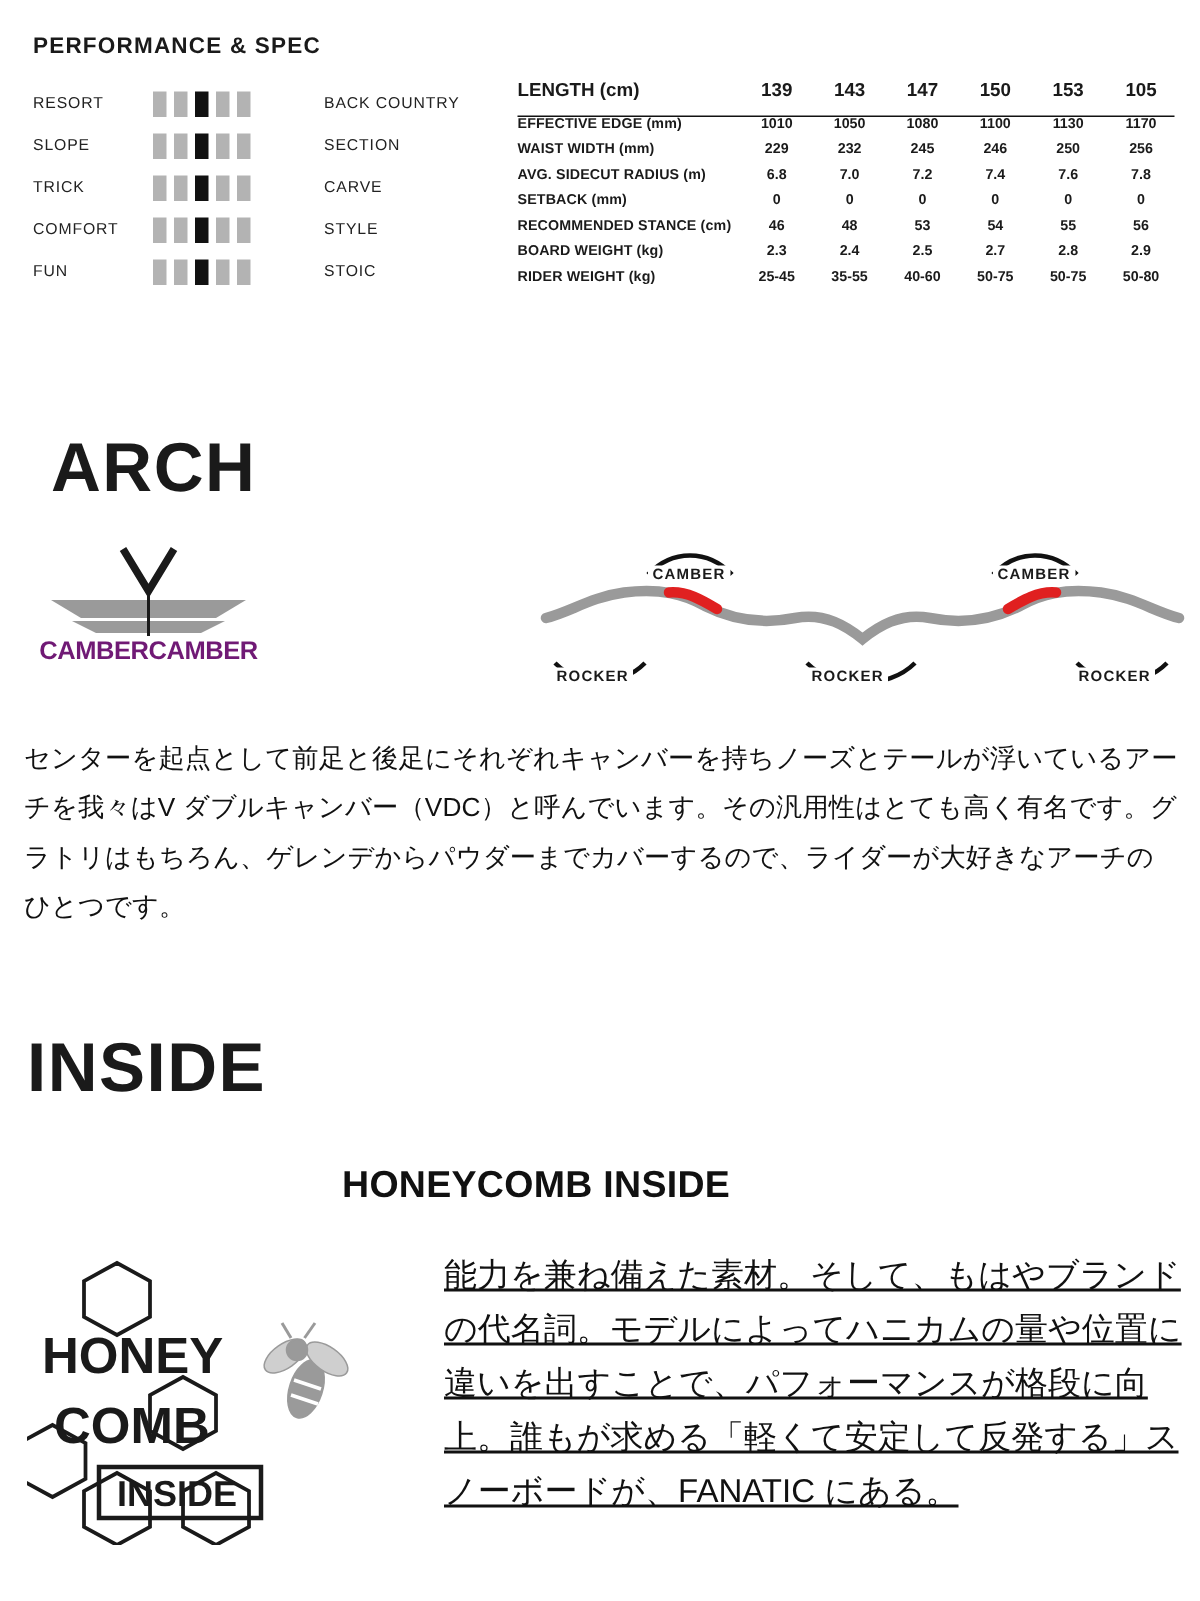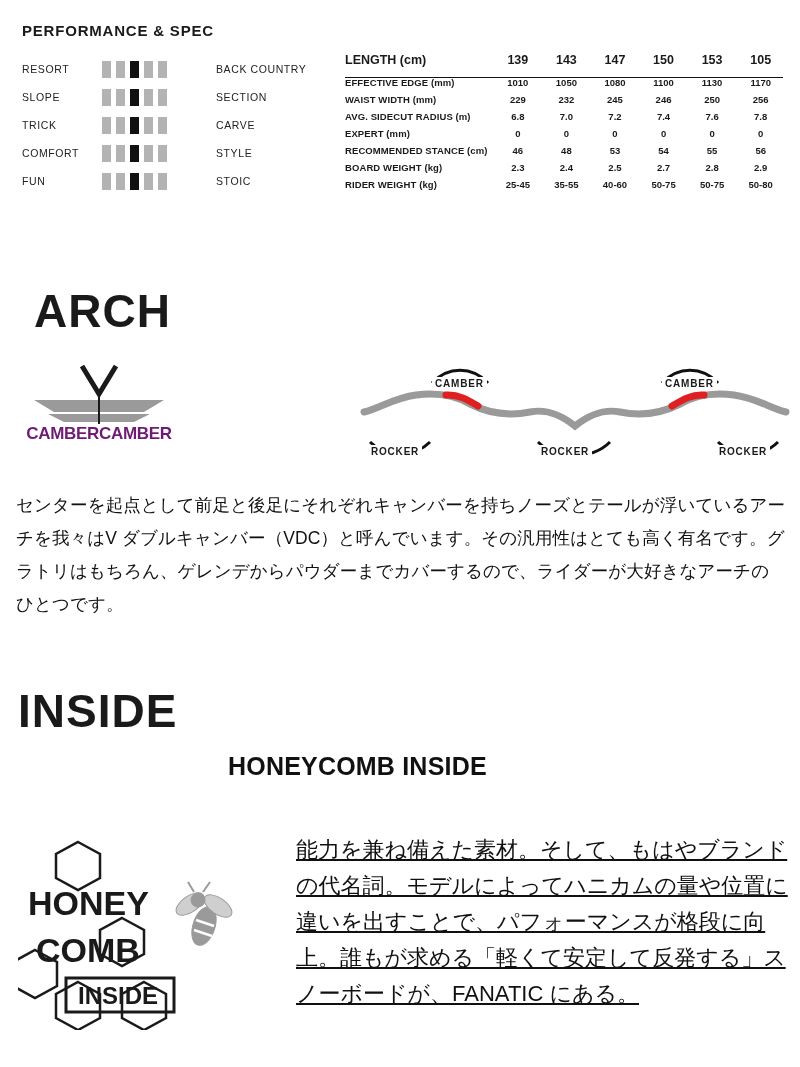--- a/index.html
+++ b/index.html
@@ -172,21 +172,21 @@
     left: 18px;
     top: 688px;
     font-size: 46px;
     font-weight: bold;
     letter-spacing: 1px;
     line-height: 1;
   }
   .honey-heading {
     position: absolute;
     left: 228px;
-    top: 752px;
+    top: 776px;
     font-size: 25px;
     font-weight: bold;
     letter-spacing: 0.2px;
     color: #111;
   }
   .honey-logo {
     position: absolute;
     left: 18px;
     top: 830px;
     width: 220px;
@@ -302,21 +302,21 @@
       <tr>
         <td class="cell-label">AVG. SIDECUT RADIUS (m)</td>
         <td class="cell-val">6.8</td>
         <td class="cell-val">7.0</td>
         <td class="cell-val">7.2</td>
         <td class="cell-val">7.4</td>
         <td class="cell-val">7.6</td>
         <td class="cell-val">7.8</td>
       </tr>
       <tr>
-        <td class="cell-label">EXPERT (mm)</td>
+        <td class="cell-label">SETBACK (mm)</td>
         <td class="cell-val">0</td>
         <td class="cell-val">0</td>
         <td class="cell-val">0</td>
         <td class="cell-val">0</td>
         <td class="cell-val">0</td>
         <td class="cell-val">0</td>
       </tr>
       <tr>
         <td class="cell-label">RECOMMENDED STANCE (cm)</td>
         <td class="cell-val">46</td>

